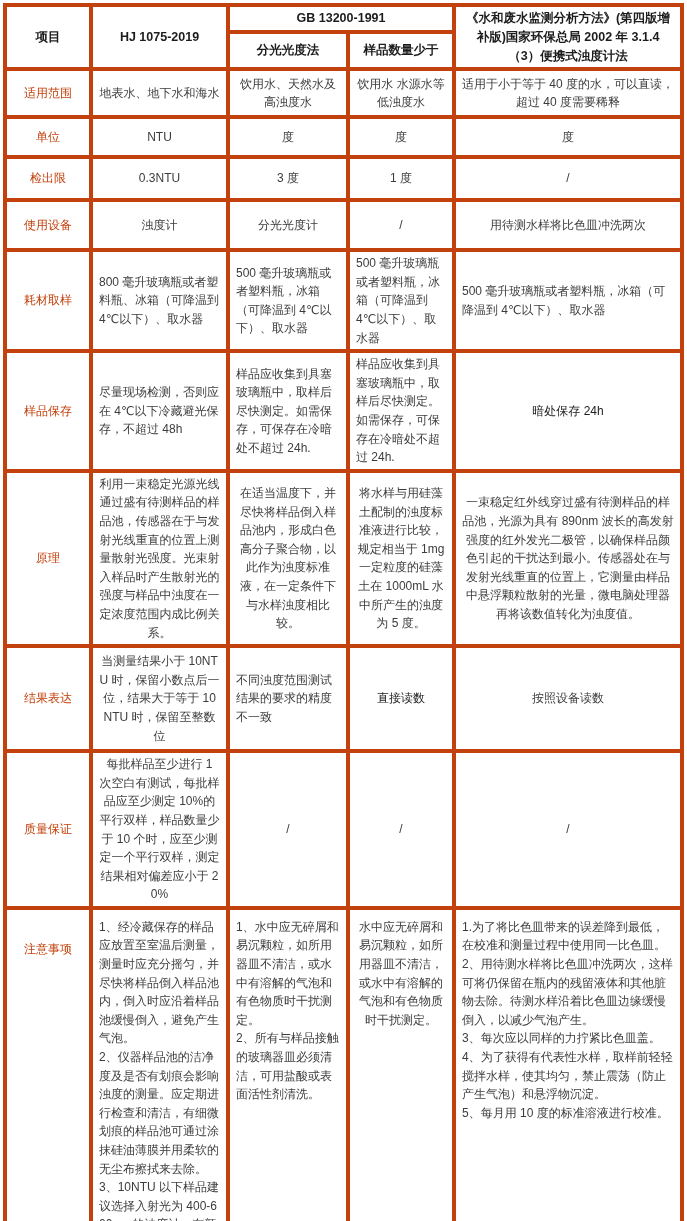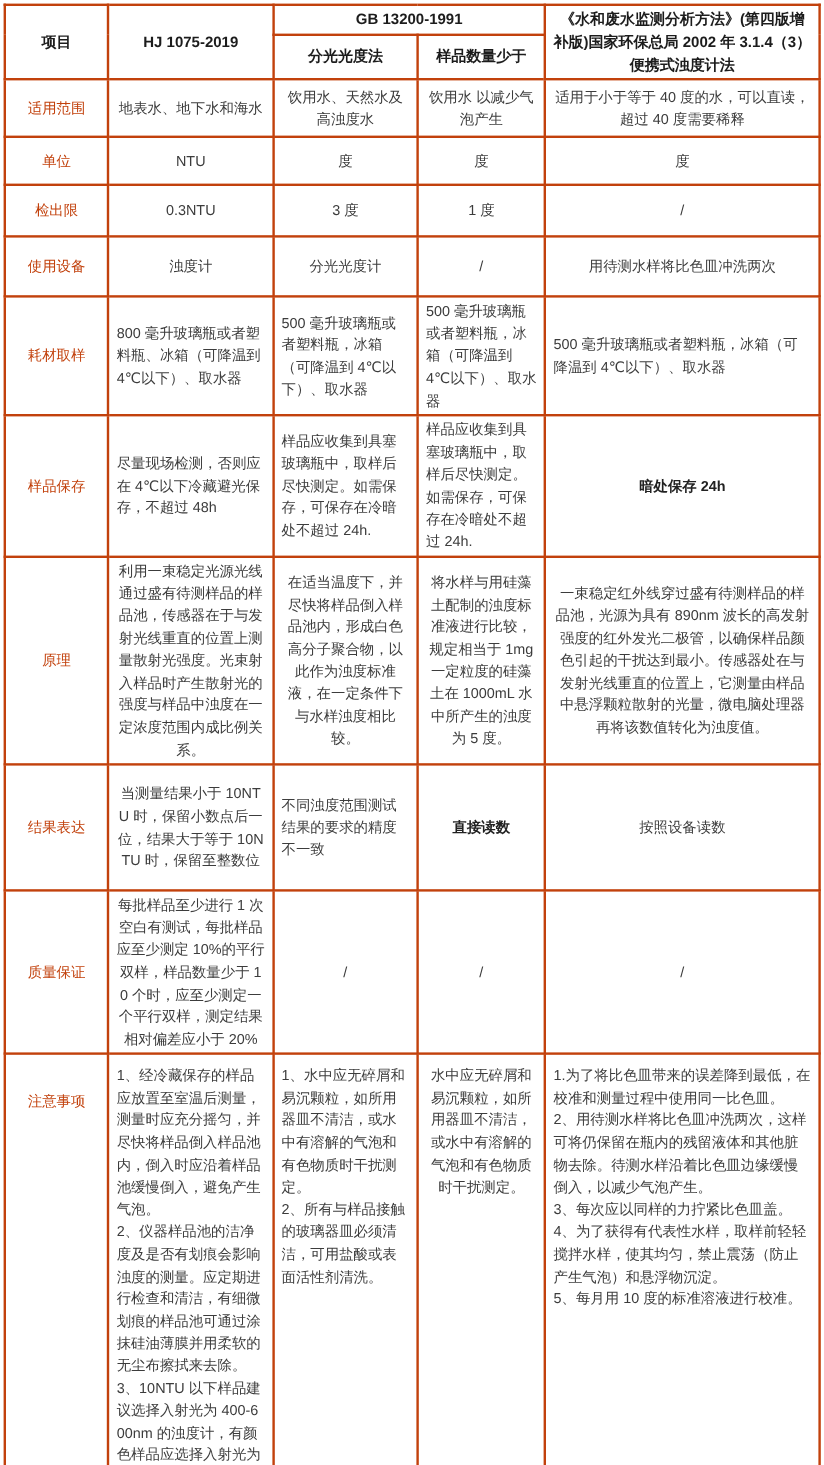--- a/index.html
+++ b/index.html
@@ -6,35 +6,35 @@
   .sheet {
     width:687px; height:1221px; box-sizing:border-box;
     padding:3px 3px 0 3px;
     font-family:"Liberation Sans","DejaVu Sans",sans-serif;
     color:#3c3c3c; background:#ffffff;
   }
   table.std {
     border-collapse:collapse; table-layout:fixed; width:681px;
   }
   table.std td, table.std th {
-    border:2px solid #c2410c;
+    border:4px solid #c2410c;
     padding:2px 6px;
     font-size:12px;
     line-height:1.55;
     text-align:center;
     vertical-align:middle;
     word-break:break-all;
     white-space:pre-line;
     box-sizing:border-box;
   }
   table.std th {
     color:#1c1c1c; font-weight:bold; font-size:12.5px; line-height:1.5;
   }
   .ta-l { text-align:left !important; }
-  .b { font-weight:bold; color:#222222; }
+  .b { font-weight:normal; color:#222222; }
   .row-label { color:#c2410c;font-family:Liberation Serif, serif; }
   tr.va-t td { vertical-align:top; padding-top:8px; }
   tr.va-t td.row-label { padding-top:30px; }
 </style>
 </head>
 <body>
 
 <div class="sheet">
   <table class="std">
     <colgroup>
@@ -54,21 +54,21 @@
     </tr>
     <tr style="height:37px">
       <th>分光光度法</th>
       <th>样品数量少于</th>
     </tr>
 
     <tr style="height:48px">
       <td class="row-label">适用范围</td>
       <td>地表水、地下水和海水</td>
       <td>饮用水、天然水及高浊度水</td>
-      <td>饮用水 以减少气泡产生</td>
+      <td>饮用水 水源水等低浊度水</td>
       <td>适用于小于等于 40 度的水，可以直读，超过 40 度需要稀释</td>
     </tr>
 
     <tr style="height:40px">
       <td class="row-label">单位</td>
       <td>NTU</td>
       <td>度</td>
       <td>度</td>
       <td>度</td>
     </tr>

